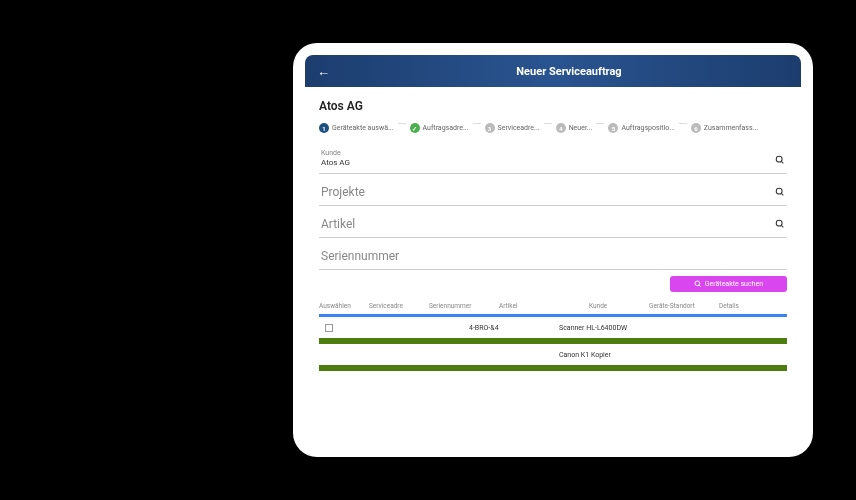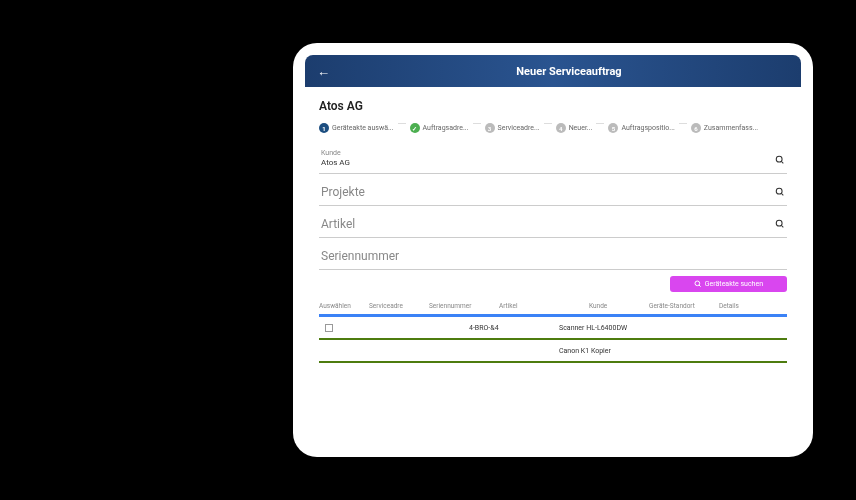--- a/index.html
+++ b/index.html
@@ -150,21 +150,21 @@
       color: #888;
       padding: 4px 0;
       border-bottom: 3px solid #3b82f6;
     }
     .table-row {
       display: grid;
       grid-template-columns: 50px 60px 70px 90px 60px 70px 40px;
       font-size: 7px;
       color: #333;
       padding: 6px 0;
-      border-bottom: 2px solid #4d7c0f;
+      border-bottom: 6px solid #4d7c0f;
       align-items: center;
       gap: 20px;
     }
     .checkbox {
       width: 8px;
       height: 8px;
       border: 1px solid #999;
       margin-left: 6px;
     }
     .info-icon {

